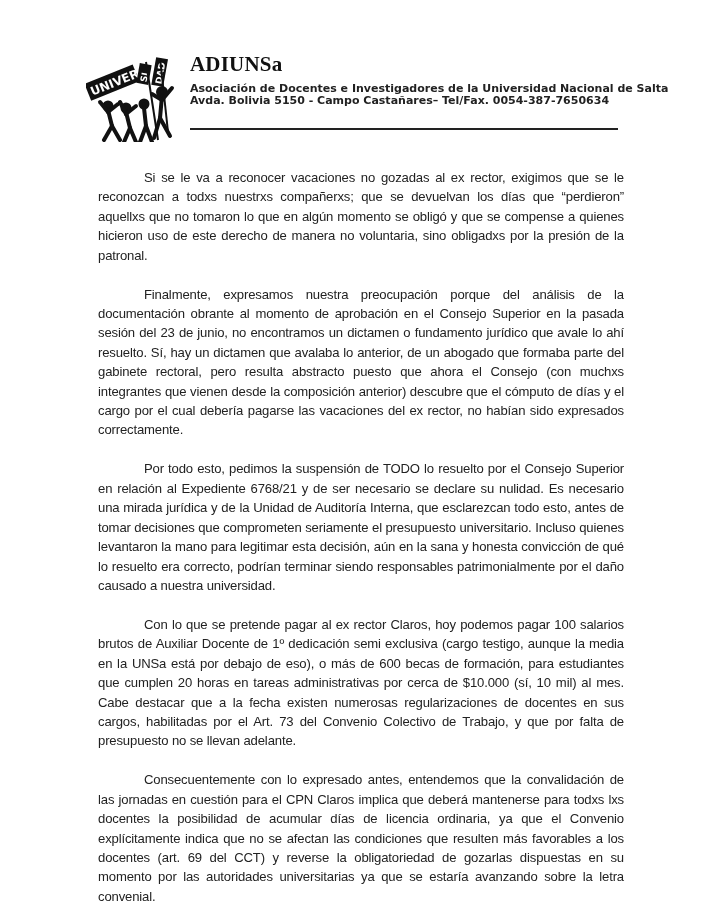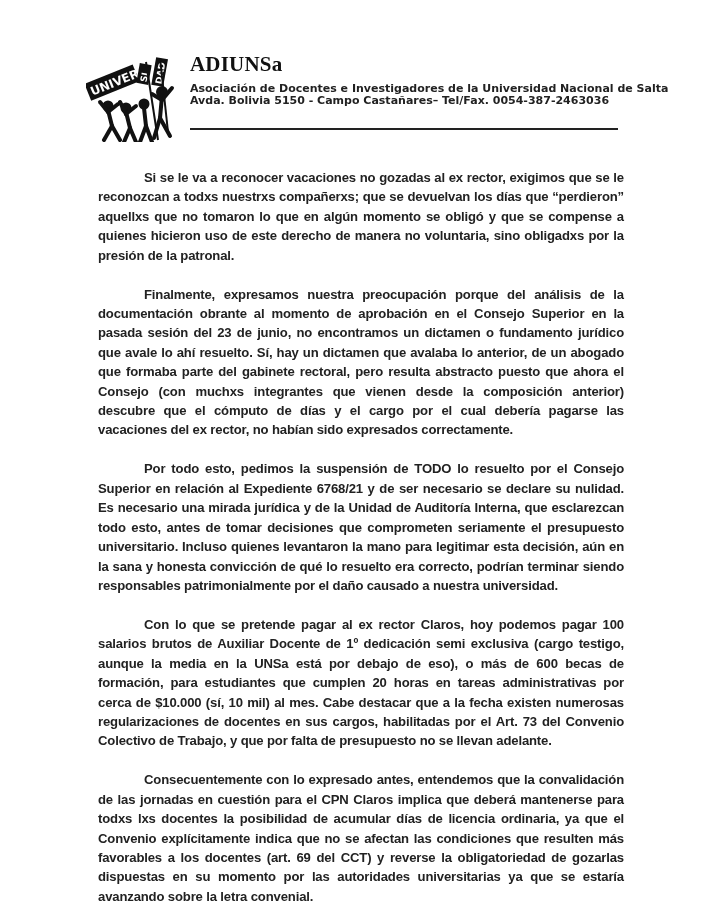--- a/index.html
+++ b/index.html
@@ -18,21 +18,21 @@
     position: absolute; left: 190px; top: 83px;
     font-family: "DejaVu Sans", sans-serif; font-weight: bold; font-size: 11px;
     line-height: 12.3px; color: #222; white-space: nowrap;
   }
   .rule { position: absolute; left: 190px; top: 128px; width: 428px; height: 2px; background: #222; }
   .body {
     position: absolute; left: 98px; top: 168px; width: 526px;
     font-family: "Liberation Sans", sans-serif; font-size: 13.1px; line-height: 19.4px;
     color: #222; text-align: justify; letter-spacing: -0.15px;
   }
-  .body p { margin: 0 0 19.6px 0; text-indent: 46px; font-weight: bold; }
+  .body p { margin: 0 0 19.6px 0; text-indent: 46px; }
 </style>
 </head>
 <body>
 
 <div class="logo">
   <svg width="100" height="90" viewBox="0 0 100 90">
 
     <g transform="rotate(-22 30 30)">
       <rect x="0" y="20" width="52" height="18" fill="#111"></rect>
       <text x="3" y="34" font-family="DejaVu Sans, sans-serif" font-weight="bold" font-size="12" fill="#fff">UNIVER</text>
@@ -74,21 +74,21 @@
         <line x1="74" y1="66" x2="84" y2="84"></line>
       <line x1="76" y1="48" x2="86" y2="36"></line>
         <line x1="76" y1="48" x2="66" y2="42"></line>
     </g>
   </svg>
 </div>
 
 <div class="org-name">ADIUNSa</div>
 <div class="org-lines">
   <div>Asociación de Docentes e Investigadores de la Universidad Nacional de Salta</div>
-  <div>Avda. Bolivia 5150 - Campo Castañares– Tel/Fax. 0054-387-2463036</div>
+  <div>Avda. Bolivia 5150 - Campo Castañares– Tel/Fax. 0054-387-7650634</div>
 </div>
 <div class="rule"></div>
 
 <div class="body">
   <p>Si se le va a reconocer vacaciones no gozadas al ex rector, exigimos que se le reconozcan a todxs nuestrxs compañerxs; que se devuelvan los días que “perdieron” aquellxs que no tomaron lo que en algún momento se obligó y que se compense a quienes hicieron uso de este derecho de manera no voluntaria, sino obligadxs por la presión de la patronal.</p>
   <p>Finalmente, expresamos nuestra preocupación porque del análisis de la documentación obrante al momento de aprobación en el Consejo Superior en la pasada sesión del 23 de junio, no encontramos un dictamen o fundamento jurídico que avale lo ahí resuelto. Sí, hay un dictamen que avalaba lo anterior, de un abogado que formaba parte del gabinete rectoral, pero resulta abstracto puesto que ahora el Consejo (con muchxs integrantes que vienen desde la composición anterior) descubre que el cómputo de días y el cargo por el cual debería pagarse las vacaciones del ex rector, no habían sido expresados correctamente.</p>
   <p>Por todo esto, pedimos la suspensión de TODO lo resuelto por el Consejo Superior en relación al Expediente 6768/21 y de ser necesario se declare su nulidad. Es necesario una mirada jurídica y de la Unidad de Auditoría Interna, que esclarezcan todo esto, antes de tomar decisiones que comprometen seriamente el presupuesto universitario. Incluso quienes levantaron la mano para legitimar esta decisión, aún en la sana y honesta convicción de qué lo resuelto era correcto, podrían terminar siendo responsables patrimonialmente por el daño causado a nuestra universidad.</p>
   <p>Con lo que se pretende pagar al ex rector Claros, hoy podemos pagar 100 salarios brutos de Auxiliar Docente de 1º dedicación semi exclusiva (cargo testigo, aunque la media en la UNSa está por debajo de eso), o más de 600 becas de formación, para estudiantes que cumplen 20 horas en tareas administrativas por cerca de $10.000 (sí, 10 mil) al mes. Cabe destacar que a la fecha existen numerosas regularizaciones de docentes en sus cargos, habilitadas por el Art. 73 del Convenio Colectivo de Trabajo, y que por falta de presupuesto no se llevan adelante.</p>
   <p>Consecuentemente con lo expresado antes, entendemos que la convalidación de las jornadas en cuestión para el CPN Claros implica que deberá mantenerse para todxs lxs docentes la posibilidad de acumular días de licencia ordinaria, ya que el Convenio explícitamente indica que no se afectan las condiciones que resulten más favorables a los docentes (art. 69 del CCT) y reverse la obligatoriedad de gozarlas dispuestas en su momento por las autoridades universitarias ya que se estaría avanzando sobre la letra convenial.</p>
 

